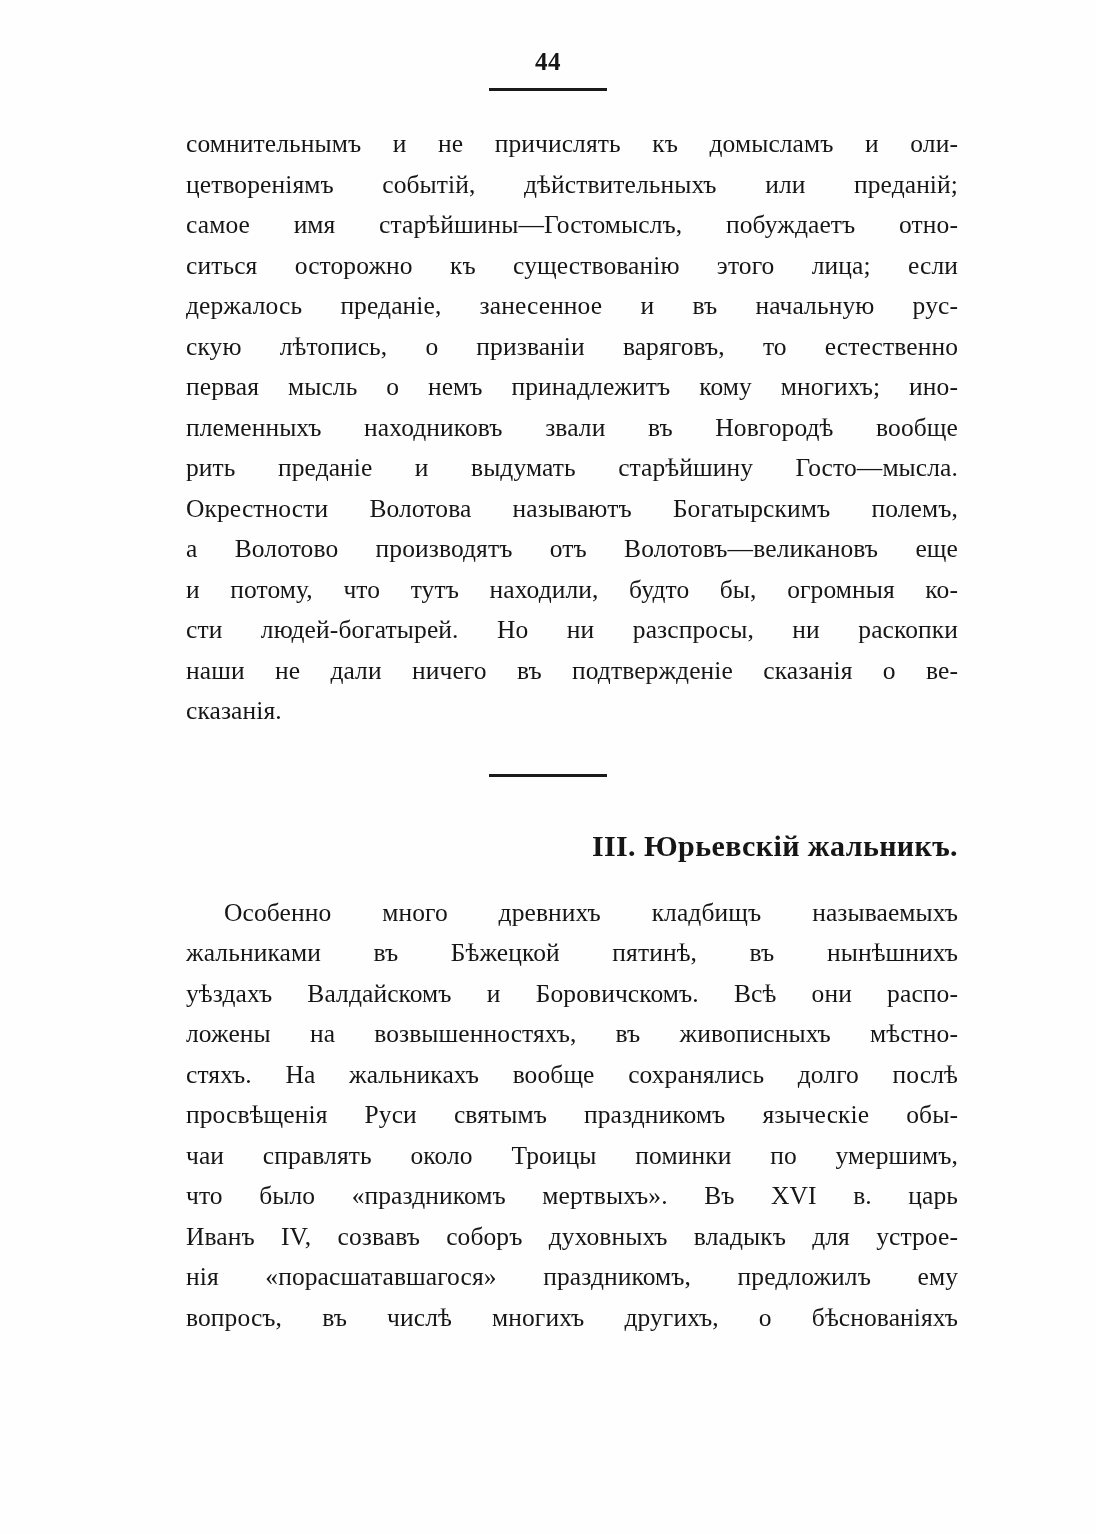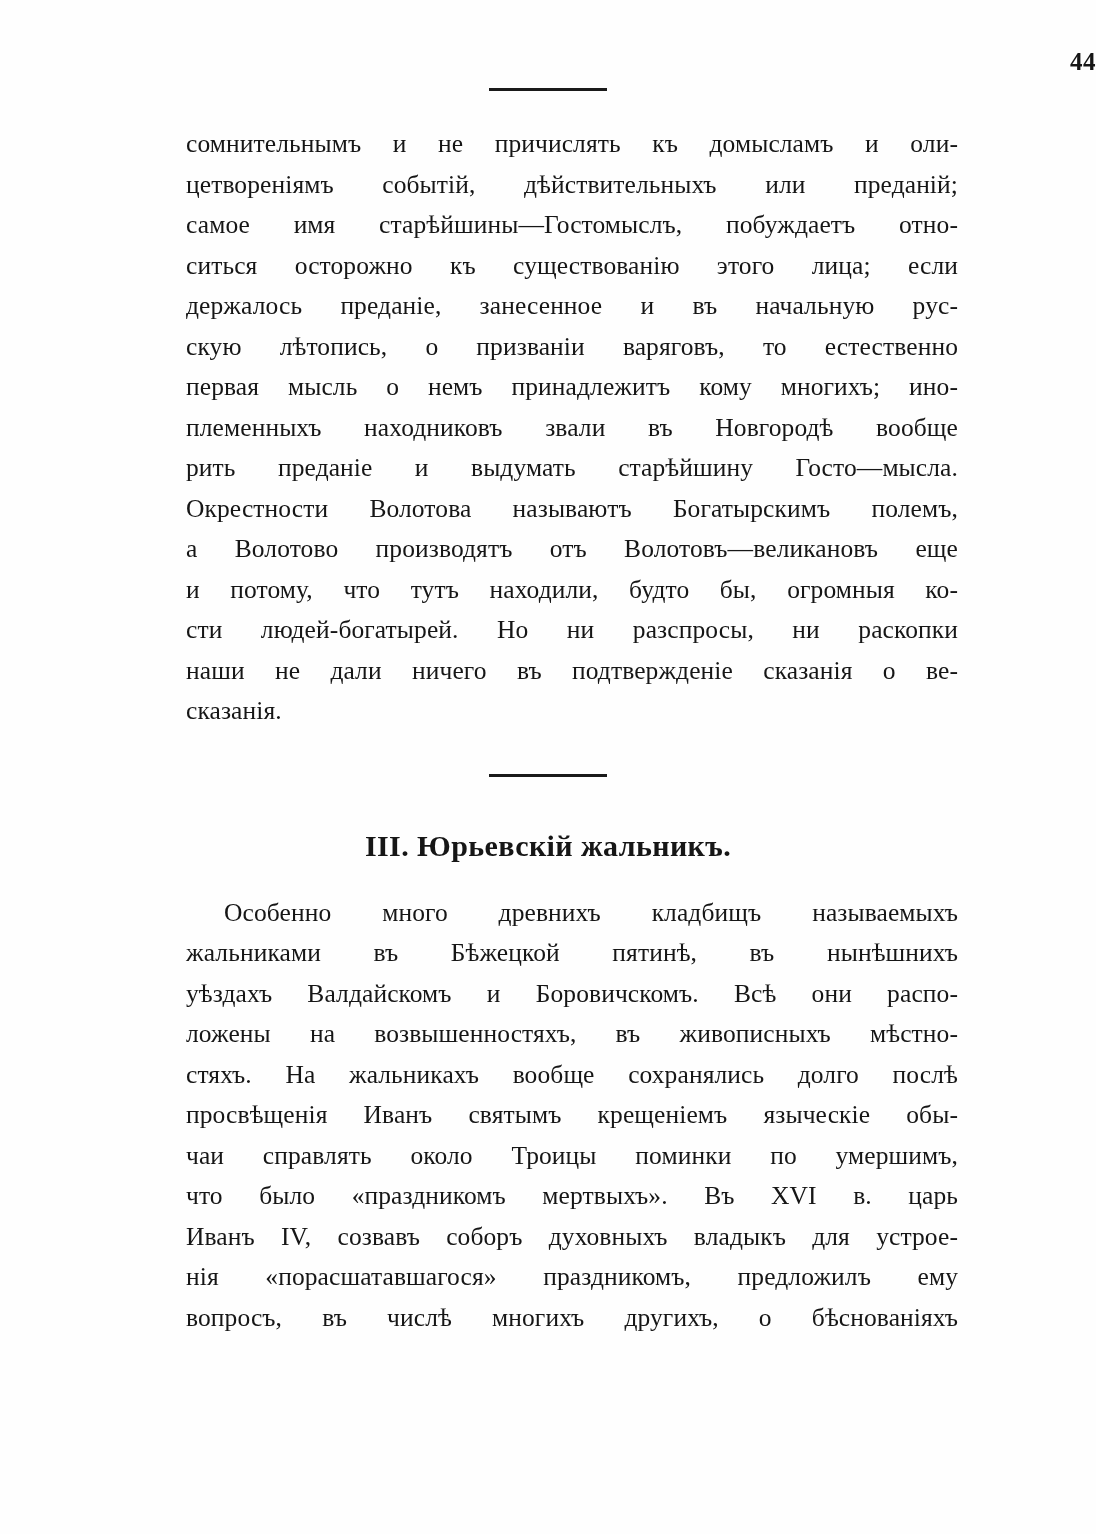--- a/index.html
+++ b/index.html
@@ -20,21 +20,21 @@
     top: 0; left: 0;
     width: 1096px;
     height: 1534px;
     background: #fefefe;
   }
   .page-number {
     position: absolute;
     top: 48px;
     left: 0;
     width: 1096px;
-    text-align: right;
+    text-align: center;
     font-size: 25px;
     font-weight: 700;
     letter-spacing: 0.5px;
   }
   .header-rule {
     position: absolute;
     top: 88px;
     left: 489px;
     width: 118px;
     height: 0;
@@ -67,21 +67,21 @@
     text-align: left;
     text-align-last: left;
   }
   .divider {
     width: 118px;
     height: 0;
     border-top: 3px solid #1a1a1a;
     margin: 42px auto 0 auto;
   }
   .section-title {
-    text-align: center;
+    text-align: right;
     font-size: 30px;
     font-weight: 700;
     margin: 52px 0 0 0;
     letter-spacing: 0.4px;
   }
   .body2 {
     margin-top: 30px;
   }
   .indent {
     display: inline-block;
@@ -119,21 +119,21 @@
     <div class="divider"></div>
 
     <h2 class="section-title">III. Юрьевскій жальникъ.</h2>
 
     <p class="para body2">
       <span class="line justify"><span class="indent"></span><span>Особенно много древнихъ кладбищъ называемыхъ</span></span>
       <span class="line justify">жальниками въ Бѣжецкой пятинѣ, въ нынѣшнихъ</span>
       <span class="line justify">уѣздахъ Валдайскомъ и Боровичскомъ. Всѣ они распо-</span>
       <span class="line justify">ложены на возвышенностяхъ, въ живописныхъ мѣстно-</span>
       <span class="line justify">стяхъ. На жальникахъ вообще сохранялись долго послѣ</span>
-      <span class="line justify">просвѣщенія Иванъ святымъ крещеніемъ языческіе обы-</span>
+      <span class="line justify">просвѣщенія Руси святымъ праздникомъ языческіе обы-</span>
       <span class="line justify">чаи справлять около Троицы поминки по умершимъ,</span>
       <span class="line justify">что было «праздникомъ мертвыхъ». Въ XVI в. царь</span>
       <span class="line justify">Иванъ IV, созвавъ соборъ духовныхъ владыкъ для устрое-</span>
       <span class="line justify">нія «порасшатавшагося» праздникомъ, предложилъ ему</span>
       <span class="line justify">вопросъ, въ числѣ многихъ другихъ, о бѣснованіяхъ</span>
     </p>
 
   </div>
 </div>
 

